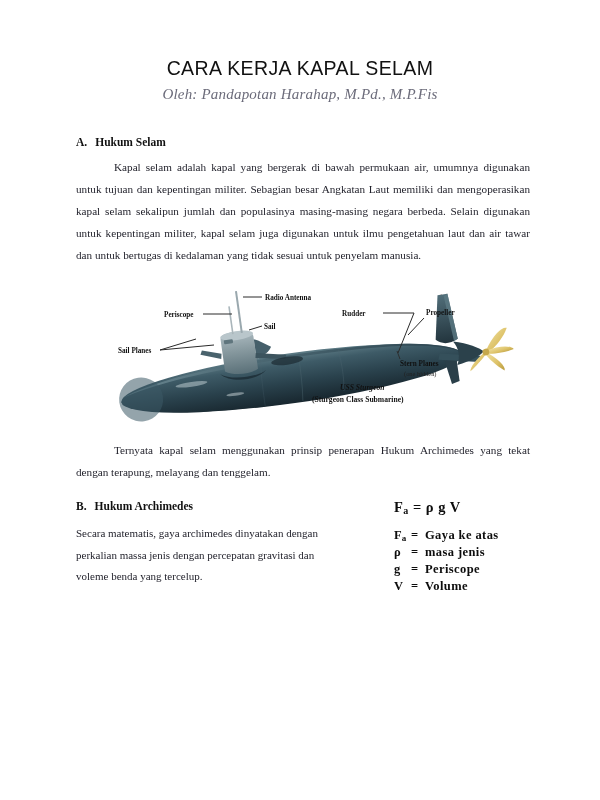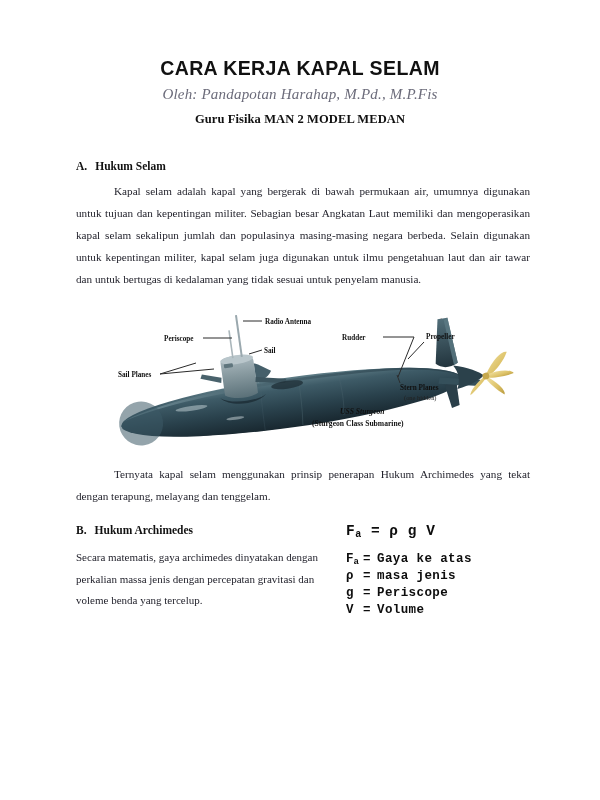--- a/index.html
+++ b/index.html
@@ -24,21 +24,21 @@
     padding: 0;
   }
 
   
   .title-block {
     text-align: center;
     padding-top: 58px;
   }
   .doc-title {
     font-family: "Liberation Sans", sans-serif;
-    font-weight: bold;
+    font-weight: normal;
     font-size: 19.5px;
     letter-spacing: 0.4px;
     color: #111111;
     margin: 0;
     line-height: 1.1;
   }
   .doc-author {
     font-family: "Liberation Serif", serif;
     font-style: italic;
     font-size: 15px;
@@ -109,22 +109,22 @@
     flex: none;
   }
   .bottom-left p {
     font-size: 11px;
     line-height: 1.95;
     color: #1e1e28;
     margin: 0;
     text-align: left;
   }
   .formula-area {
-    font-family: Liberation Mono, monospace;
-    margin-left: 20px;
+    font-family: Liberation Serif, serif;
+    margin-left: 68px;
     margin-top: -24px;
   }
   .formula-main {
     font-size: 14.5px;
     font-weight: bold;
     color: #0d0d0d;
     letter-spacing: 0.5px;
     white-space: nowrap;
   }
   .formula-main .sub { font-size: 10px; vertical-align: -2px; }
@@ -176,21 +176,20 @@
   }
 </style>
 </head>
 <body>
 
 <div class="page">
 
   <div class="title-block">
     <h1 class="doc-title">CARA KERJA KAPAL SELAM</h1>
     <div class="doc-author">Oleh:  Pandapotan Harahap, M.Pd., M.P.Fis</div>
-    <div class="doc-affil">Guru Fisika MAN 2 MODEL MEDAN</div>
   </div>
 
   <div class="content">
 
     <div class="section-head sec-a">
       <span>A.</span>
       <span>Hukum Selam</span>
     </div>
 
     <p class="body-par">Kapal selam adalah kapal yang bergerak di bawah permukaan air, umumnya digunakan untuk tujuan dan kepentingan militer. Sebagian besar Angkatan Laut memiliki dan mengoperasikan kapal selam sekalipun jumlah dan populasinya masing-masing negara berbeda. Selain digunakan untuk kepentingan militer, kapal selam juga digunakan untuk ilmu pengetahuan laut dan air tawar dan untuk bertugas di kedalaman yang tidak sesuai untuk penyelam manusia.</p>

